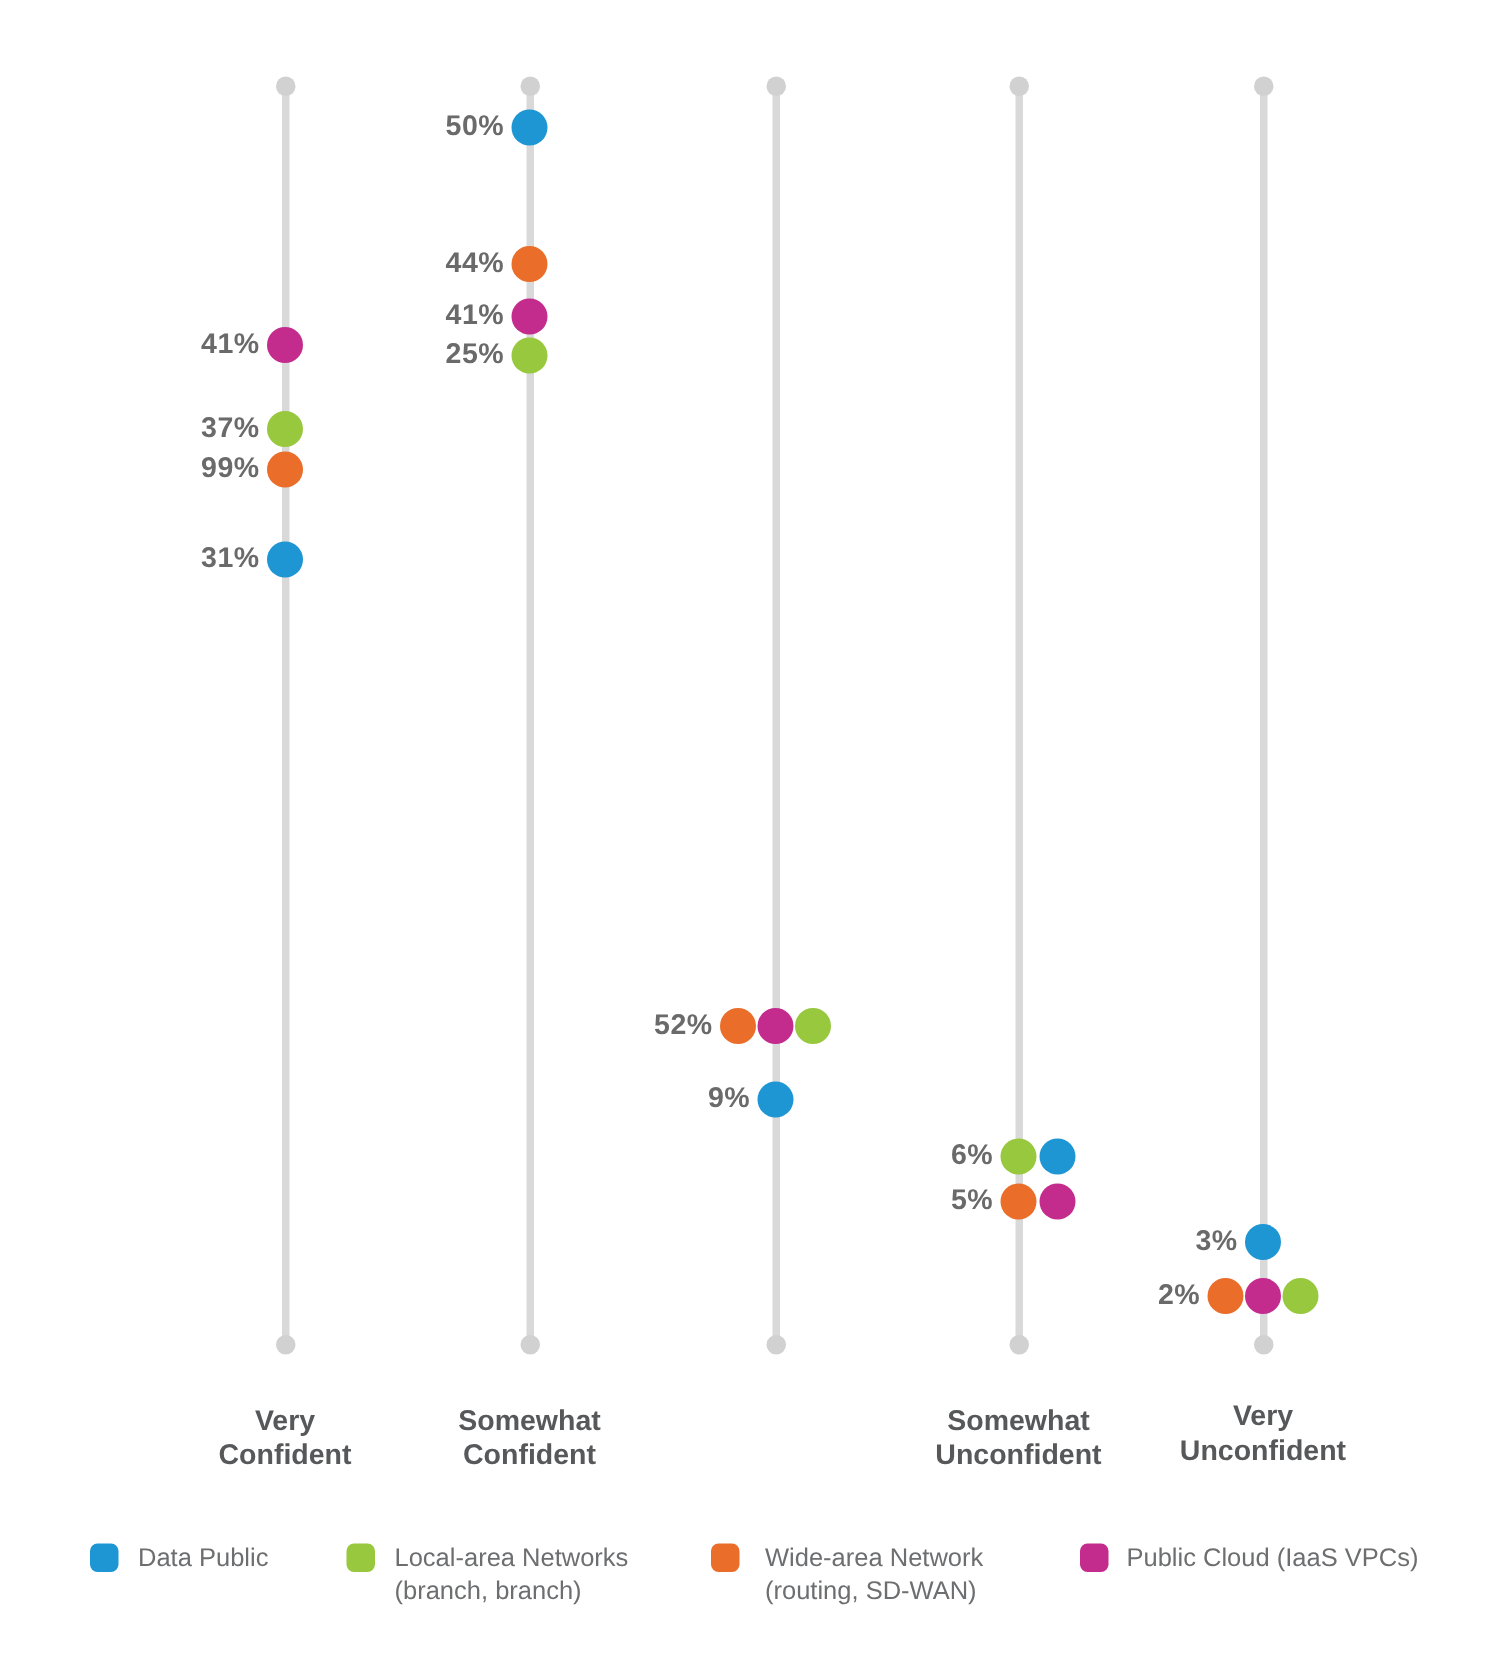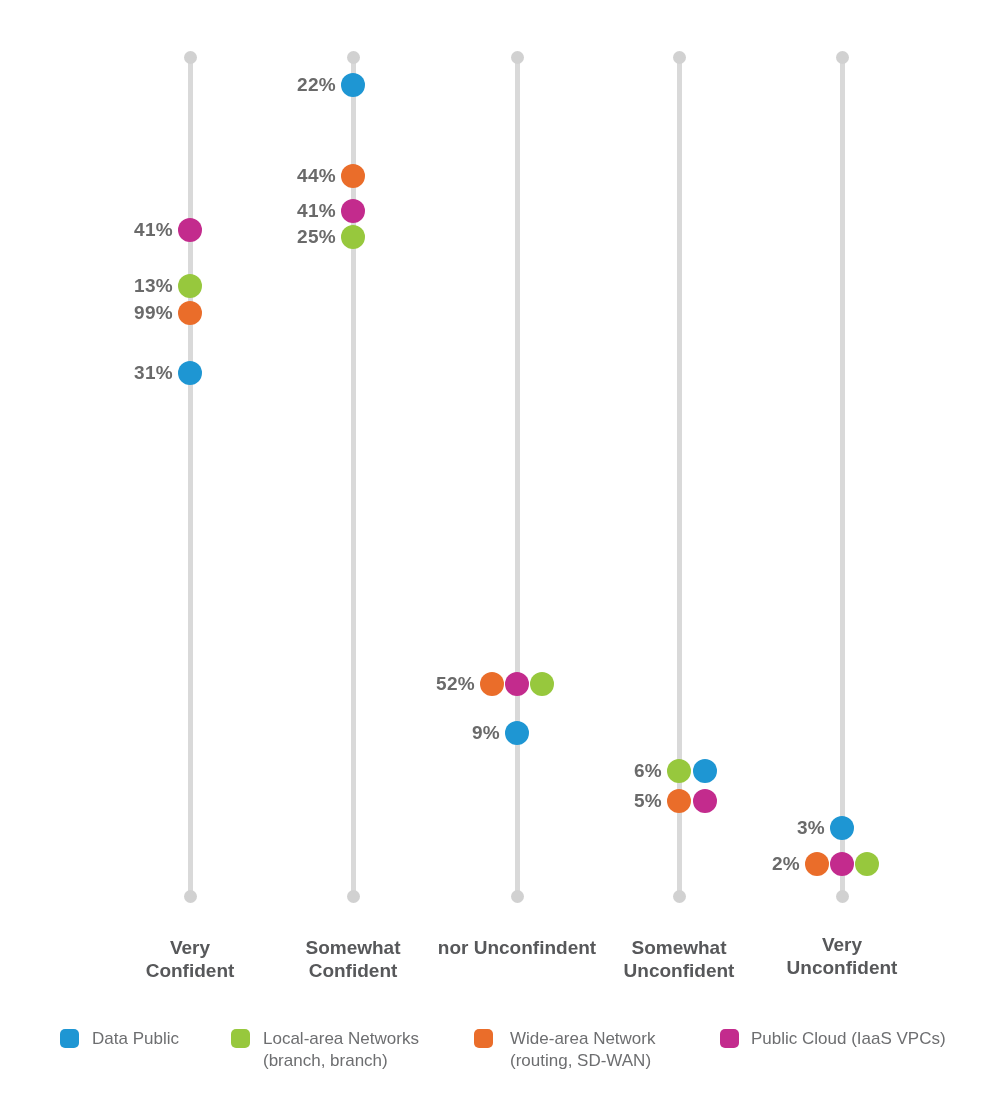--- a/index.html
+++ b/index.html
@@ -56,34 +56,34 @@
 </head>
 <body>
 
 <div id="canvas">
   <div id="chart">
       <div class="spine" style="left: 187.5px; top: 57px; width: 5px; height: 839px; background: rgb(217, 217, 217);"></div>
       <div class="cap" style="left: 183.5px; top: 50.5px; width: 13px; height: 13px; background: rgb(209, 209, 209);"></div>
       <div class="cap" style="left: 183.5px; top: 889.5px; width: 13px; height: 13px; background: rgb(209, 209, 209);"></div>
       <div class="value-label" style="left: 83px; top: 218px; color: rgb(106, 106, 106);">41%</div>
       <div class="dot" style="left: 178px; top: 218px; width: 24px; height: 24px; background: rgb(195, 43, 141);"></div>
-      <div class="value-label" style="left: 83px; top: 274px; color: rgb(106, 106, 106);">13%</div>
+      <div class="value-label" style="left: 83px; top: 274px; color: rgb(106, 106, 106);">37%</div>
       <div class="dot" style="left: 178px; top: 274px; width: 24px; height: 24px; background: rgb(151, 200, 61);"></div>
       <div class="value-label" style="left: 83px; top: 301px; color: rgb(106, 106, 106);">99%</div>
       <div class="dot" style="left: 178px; top: 301px; width: 24px; height: 24px; background: rgb(234, 109, 42);"></div>
       <div class="value-label" style="left: 83px; top: 361px; color: rgb(106, 106, 106);">31%</div>
       <div class="dot" style="left: 178px; top: 361px; width: 24px; height: 24px; background: rgb(30, 150, 211);"></div>
       <div class="category-label" style="left: 70px; top: 936px; color: rgb(87, 88, 90);">
         <div>Very</div>
         <div>Confident</div>
       </div>
       <div class="spine" style="left: 350.5px; top: 57px; width: 5px; height: 839px; background: rgb(217, 217, 217);"></div>
       <div class="cap" style="left: 346.5px; top: 50.5px; width: 13px; height: 13px; background: rgb(209, 209, 209);"></div>
       <div class="cap" style="left: 346.5px; top: 889.5px; width: 13px; height: 13px; background: rgb(209, 209, 209);"></div>
-      <div class="value-label" style="left: 246px; top: 73px; color: rgb(106, 106, 106);">22%</div>
+      <div class="value-label" style="left: 246px; top: 73px; color: rgb(106, 106, 106);">50%</div>
       <div class="dot" style="left: 341px; top: 73px; width: 24px; height: 24px; background: rgb(30, 150, 211);"></div>
       <div class="value-label" style="left: 246px; top: 164px; color: rgb(106, 106, 106);">44%</div>
       <div class="dot" style="left: 341px; top: 164px; width: 24px; height: 24px; background: rgb(234, 109, 42);"></div>
       <div class="value-label" style="left: 246px; top: 199px; color: rgb(106, 106, 106);">41%</div>
       <div class="dot" style="left: 341px; top: 199px; width: 24px; height: 24px; background: rgb(195, 43, 141);"></div>
       <div class="value-label" style="left: 246px; top: 225px; color: rgb(106, 106, 106);">25%</div>
       <div class="dot" style="left: 341px; top: 225px; width: 24px; height: 24px; background: rgb(151, 200, 61);"></div>
       <div class="category-label" style="left: 233px; top: 936px; color: rgb(87, 88, 90);">
         <div>Somewhat</div>
         <div>Confident</div>
@@ -91,21 +91,20 @@
       <div class="spine" style="left: 514.5px; top: 57px; width: 5px; height: 839px; background: rgb(217, 217, 217);"></div>
       <div class="cap" style="left: 510.5px; top: 50.5px; width: 13px; height: 13px; background: rgb(209, 209, 209);"></div>
       <div class="cap" style="left: 510.5px; top: 889.5px; width: 13px; height: 13px; background: rgb(209, 209, 209);"></div>
       <div class="value-label" style="left: 385px; top: 672px; color: rgb(106, 106, 106);">52%</div>
       <div class="dot" style="left: 480px; top: 672px; width: 24px; height: 24px; background: rgb(234, 109, 42);"></div>
       <div class="dot" style="left: 505px; top: 672px; width: 24px; height: 24px; background: rgb(195, 43, 141);"></div>
       <div class="dot" style="left: 530px; top: 672px; width: 24px; height: 24px; background: rgb(151, 200, 61);"></div>
       <div class="value-label" style="left: 410px; top: 721px; color: rgb(106, 106, 106);">9%</div>
       <div class="dot" style="left: 505px; top: 721px; width: 24px; height: 24px; background: rgb(30, 150, 211);"></div>
       <div class="category-label" style="left: 397px; top: 936px; color: rgb(87, 88, 90);">
-        <div>nor Unconfindent</div>
       </div>
       <div class="spine" style="left: 676.5px; top: 57px; width: 5px; height: 839px; background: rgb(217, 217, 217);"></div>
       <div class="cap" style="left: 672.5px; top: 50.5px; width: 13px; height: 13px; background: rgb(209, 209, 209);"></div>
       <div class="cap" style="left: 672.5px; top: 889.5px; width: 13px; height: 13px; background: rgb(209, 209, 209);"></div>
       <div class="value-label" style="left: 572px; top: 759px; color: rgb(106, 106, 106);">6%</div>
       <div class="dot" style="left: 667px; top: 759px; width: 24px; height: 24px; background: rgb(151, 200, 61);"></div>
       <div class="dot" style="left: 693px; top: 759px; width: 24px; height: 24px; background: rgb(30, 150, 211);"></div>
       <div class="value-label" style="left: 572px; top: 789px; color: rgb(106, 106, 106);">5%</div>
       <div class="dot" style="left: 667px; top: 789px; width: 24px; height: 24px; background: rgb(234, 109, 42);"></div>
       <div class="dot" style="left: 693px; top: 789px; width: 24px; height: 24px; background: rgb(195, 43, 141);"></div>

